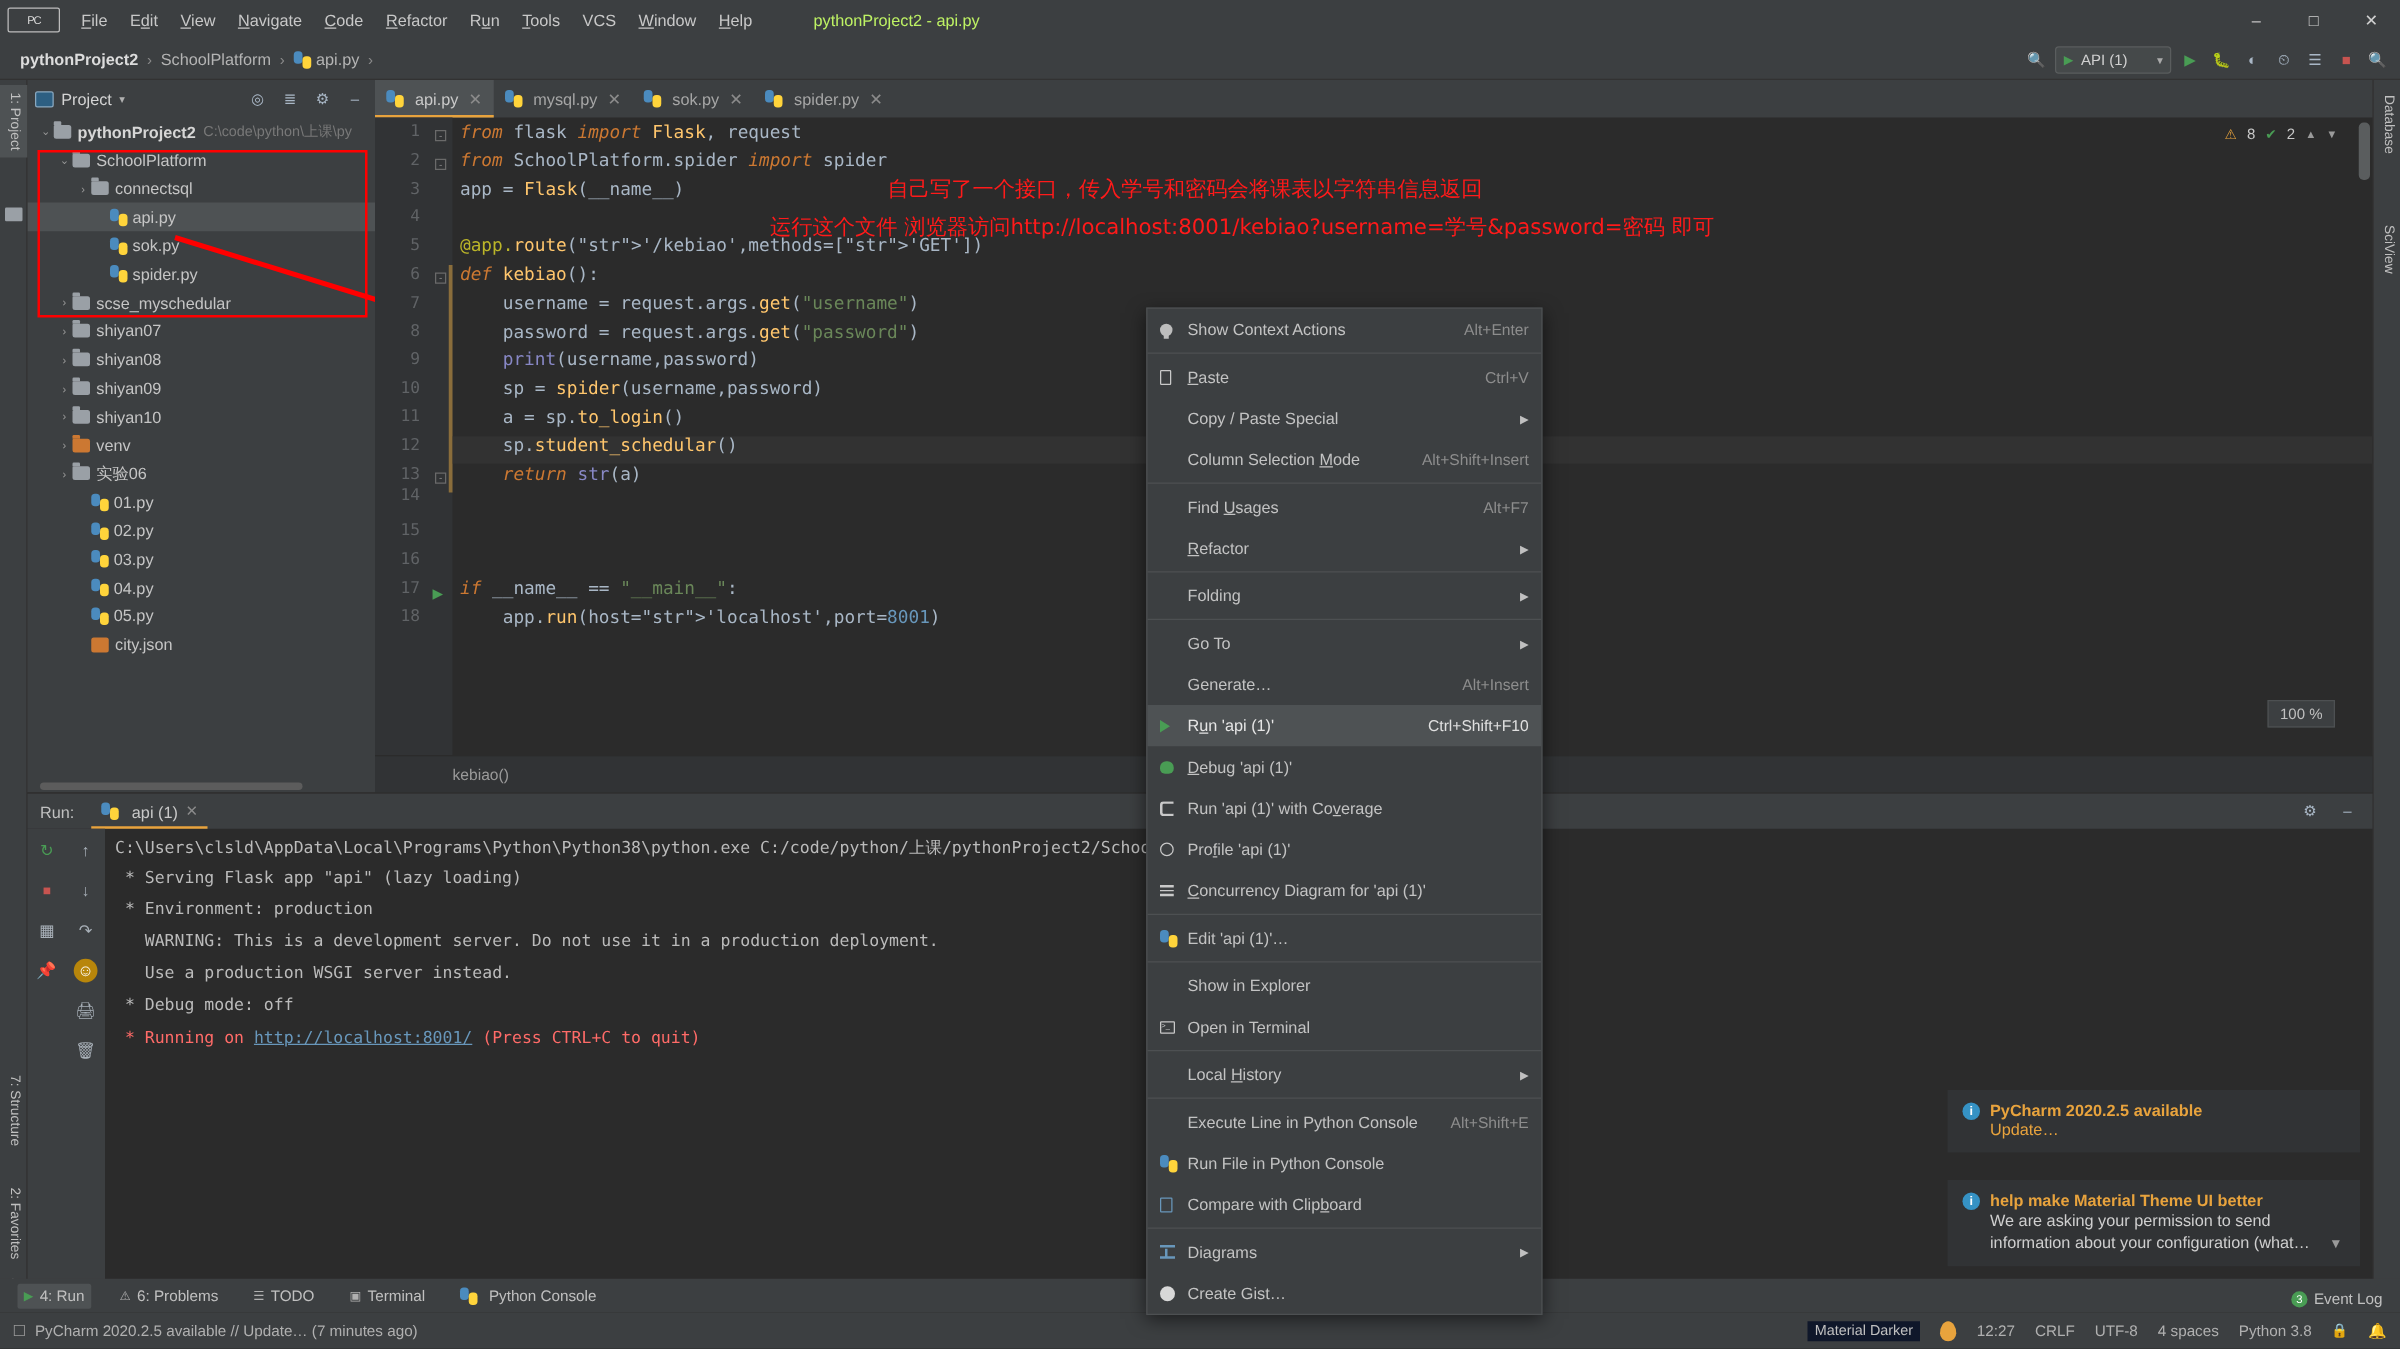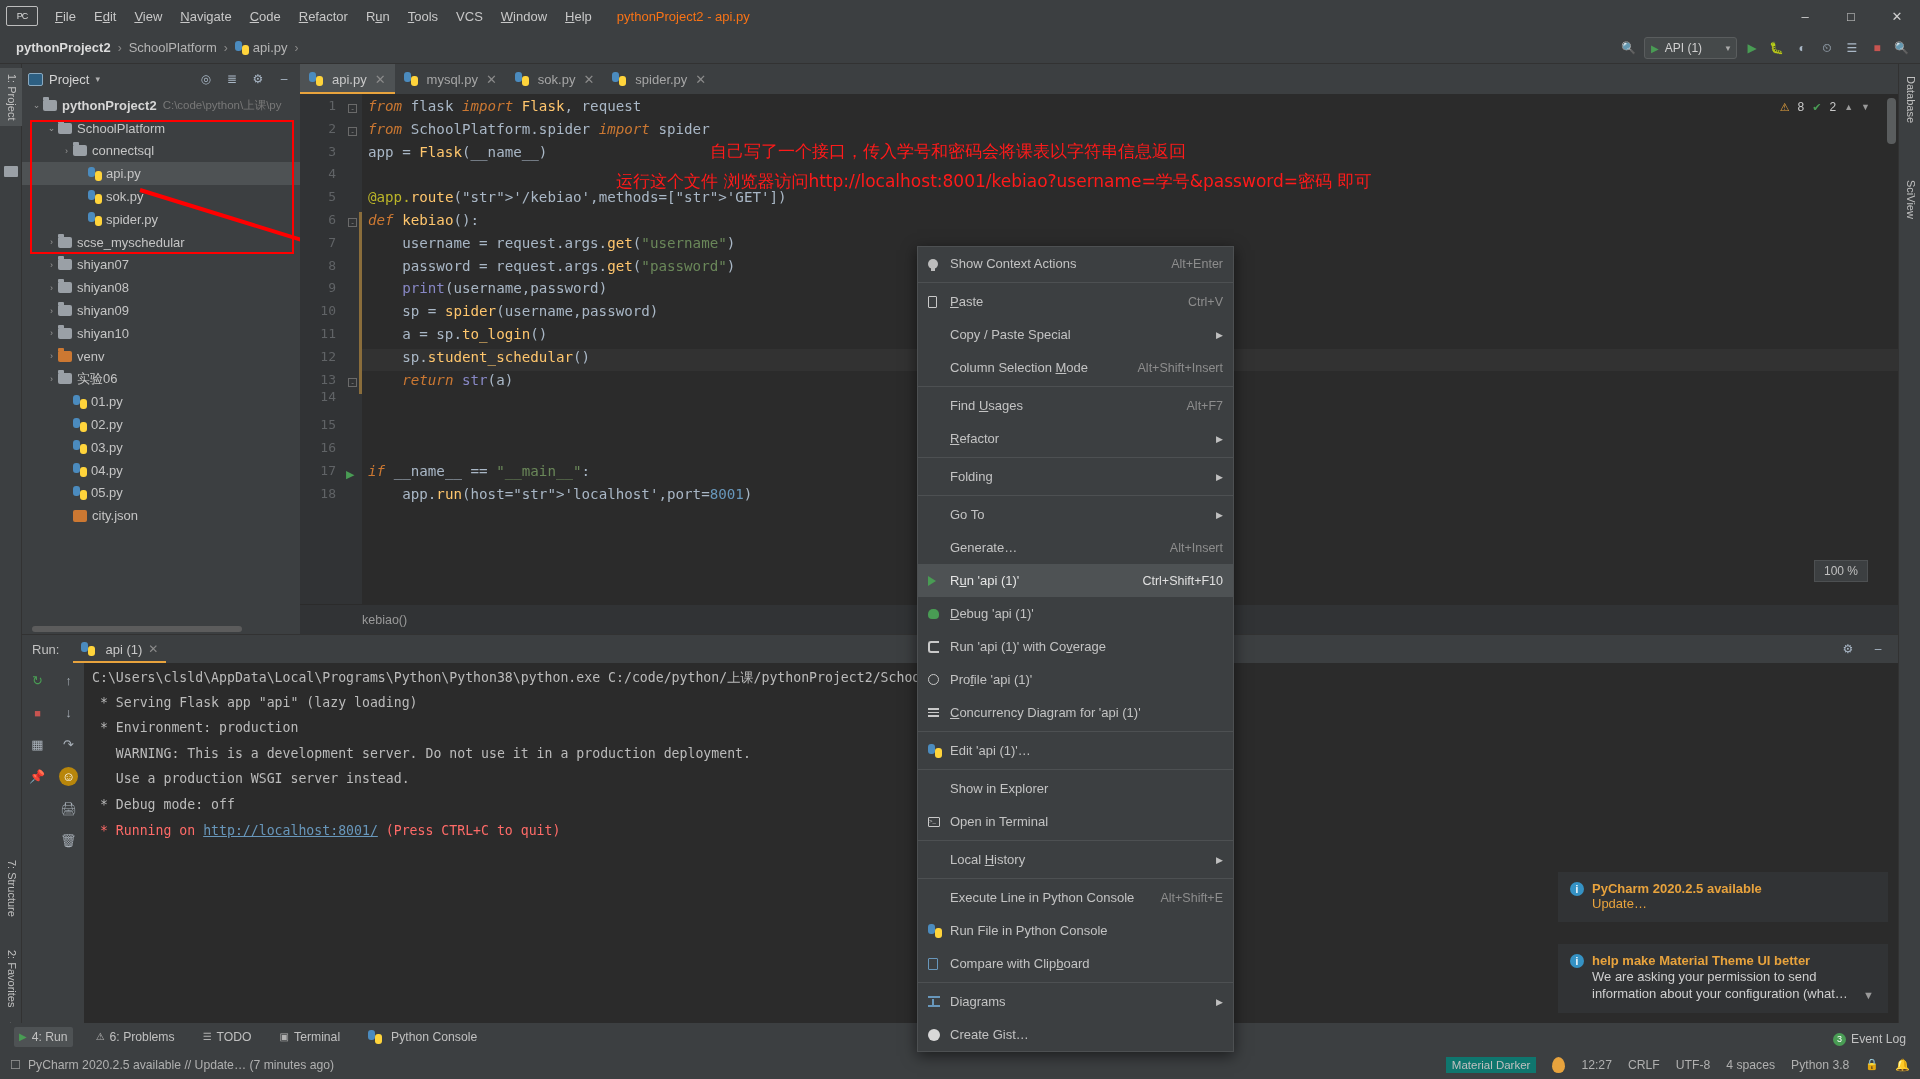--- a/index.html
+++ b/index.html
@@ -3,26 +3,26 @@
 <meta charset="utf-8">
 <style>
   * { box-sizing: border-box; margin:0; padding:0; }
   html,body{ width:1920px; height:1079px; overflow:hidden; background:#2b2b2b;
     font-family:"Liberation Sans", sans-serif; }
   #app{ position:relative; width:1920px; height:1079px; background:#2b2b2b; color:#bbb; }
 
   
   .menubar{ position:absolute; left:0; top:0; width:1920px; height:32px;
     background:#3c3f41; display:flex; align-items:center; padding-left:6px; }
-  .pc-logo{ width:32px;height:20px;border:1.5px solid #bdbdbd;border-radius:2px;
+  .pc-logo{ width:42px;height:20px;border:1.5px solid #bdbdbd;border-radius:2px;
     display:flex;align-items:center;justify-content:center;font-size:9px;color:#dcdcdc;
     letter-spacing:-1px; margin-right:8px;}
   .mitem{ font-size:13px; color:#c8c8c8; padding:4px 9px; cursor:default; white-space:nowrap;}
   .mitem u{ text-decoration:underline; }
-  .wintitle{ font-size:13px; color:#f97316; margin-left:16px; }
+  .wintitle{ font-size:13px; color:#bef264; margin-left:40px; }
   .winbtns{ position:absolute; right:0; top:0; height:32px; display:flex; }
   .winbtn{ width:46px;height:32px;display:flex;align-items:center;justify-content:center;
     color:#cfcfcf;font-size:13px;}
 
   
   .navbar{ position:absolute; left:0; top:32px; width:1920px; height:32px;
     background:#3c3f41; display:flex; align-items:center; padding-left:16px;
     border-bottom:1px solid #323232; }
   .crumb{ font-size:13px; color:#b4b4b4; }
   .crumb.strong{ color:#dcdcdc; font-weight:bold; }
@@ -158,21 +158,21 @@
     display:flex; align-items:center; justify-content:center;}
 
   
   .toolwin{ position:absolute; left:0; bottom:29px; width:1920px; height:27px; background:#3c3f41;
     display:flex; align-items:center; padding-left:14px; gap:18px; }
   .twi{ display:flex; align-items:center; gap:5px; font-size:12.2px; color:#c0c0c0; padding:3px 5px;}
   .twi.sel{ background:#4e5254; border-radius:2px;}
   .statusbar{ position:absolute; left:0; bottom:0; width:1920px; height:29px; background:#3c3f41;
     display:flex; align-items:center; padding-left:10px; font-size:12.2px; color:#b0b0b0;}
   .sb-right{ position:absolute; right:10px; display:flex; align-items:center; gap:16px;}
-  .theme-badge{ background:#0f766e; color:#c0c0c0; padding:2px 6px; font-size:11.5px;}
+  .theme-badge{ background:#0f172a; color:#c0c0c0; padding:2px 6px; font-size:11.5px;}
   .evlog{ display:flex; align-items:center; gap:5px; font-size:12.2px; color:#c0c0c0;}
   .evdot{ width:13px;height:13px;border-radius:50%;background:#499c54;color:#fff;font-size:9px;
     display:flex;align-items:center;justify-content:center;}
   .drop{ width:13px;height:16px;background:#e8a33d;border-radius:50% 50% 50% 50%/60% 60% 40% 40%;}
 </style>
 </head>
 <body>
 
 <div id="app">
 

